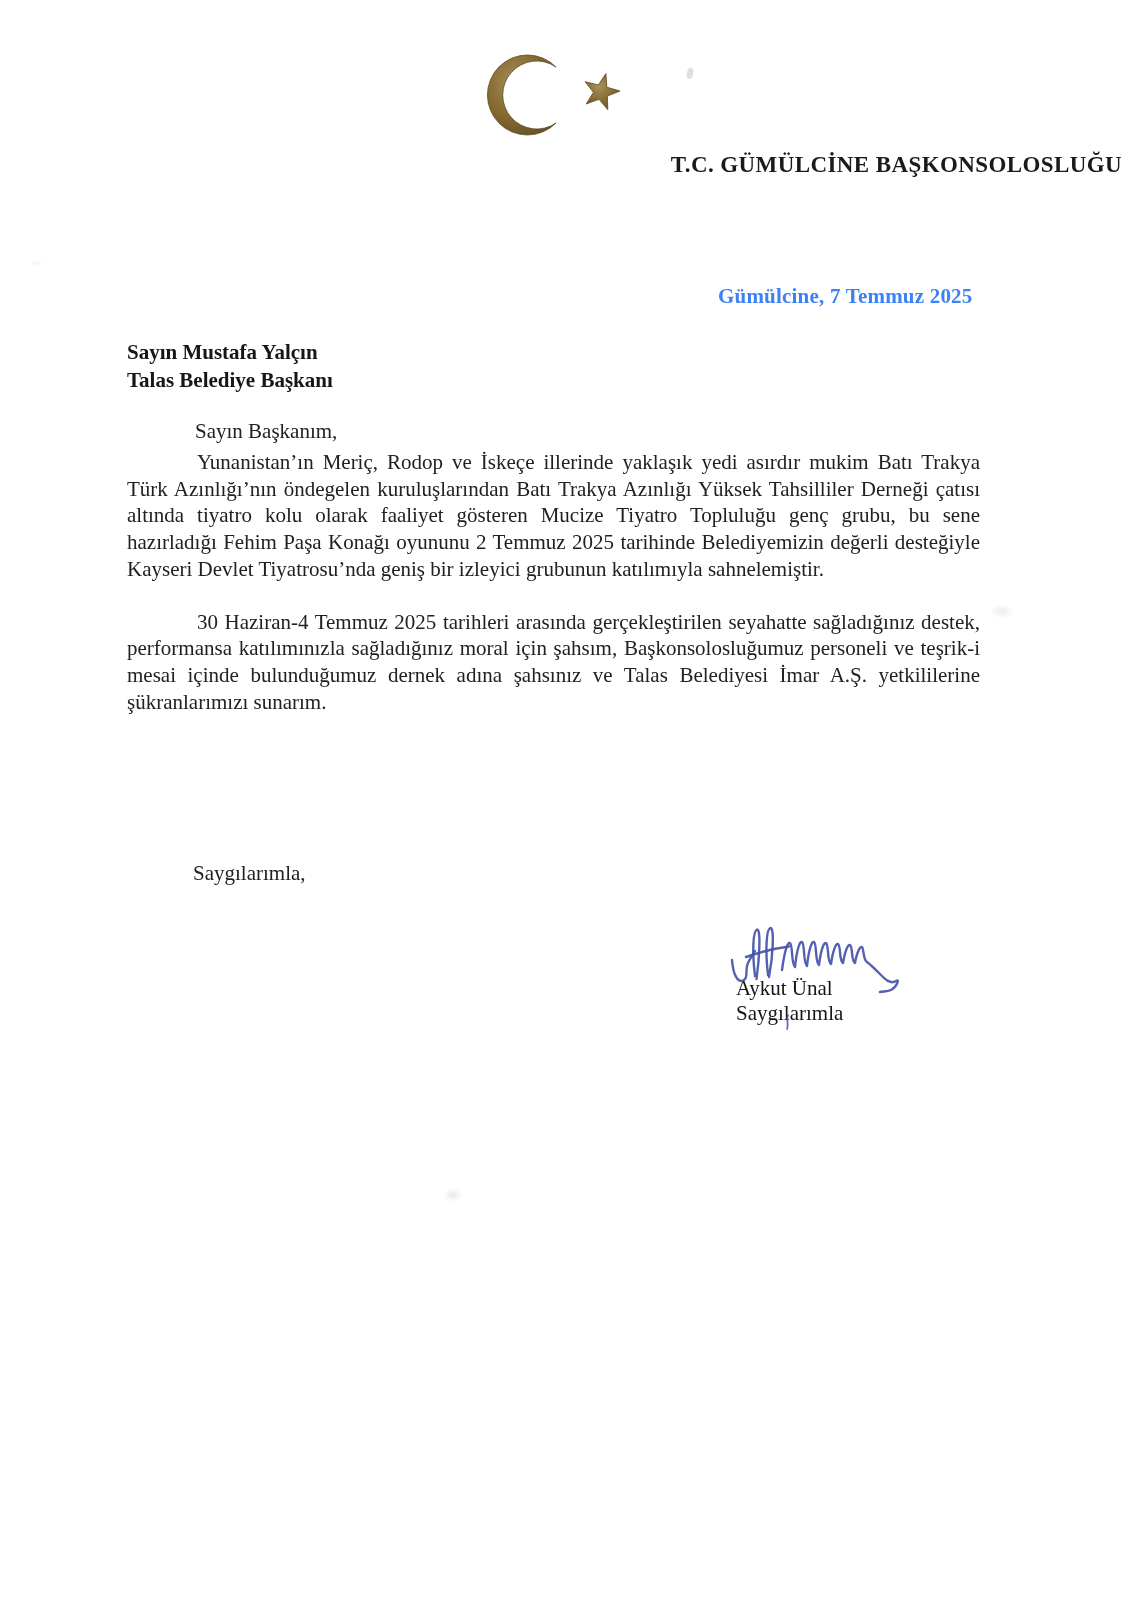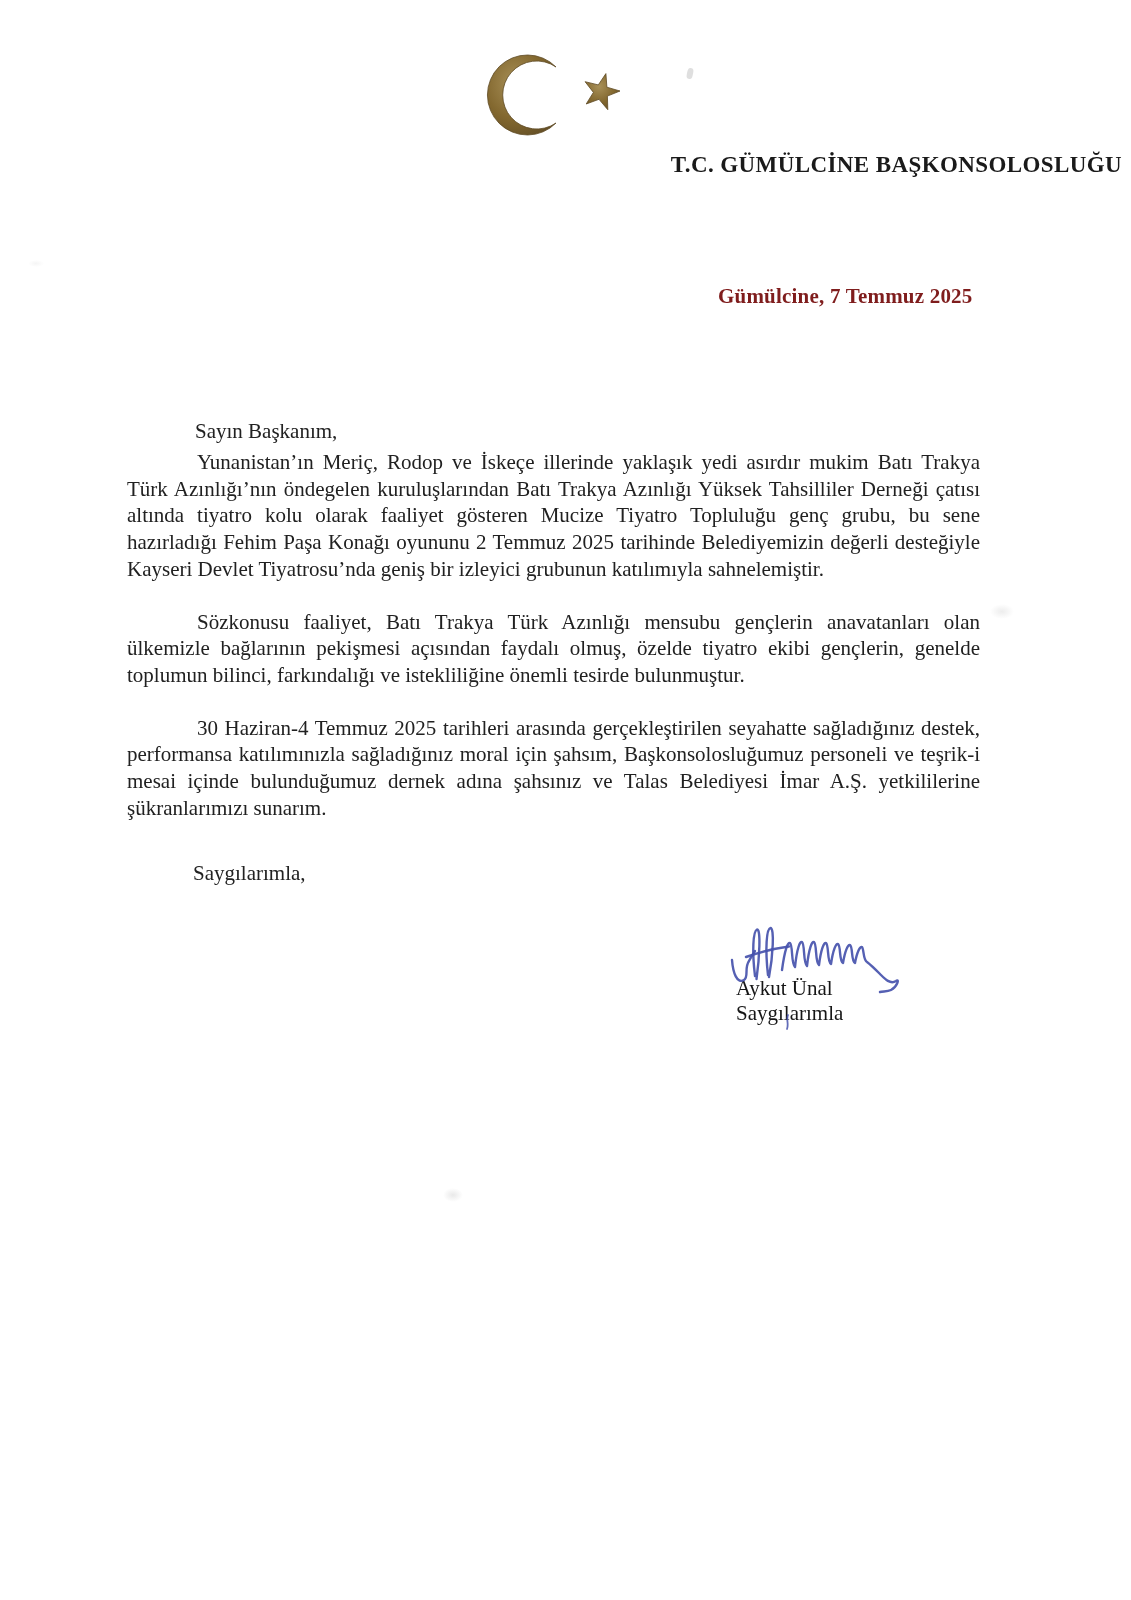--- a/index.html
+++ b/index.html
@@ -26,21 +26,21 @@
   .letterhead-title{
     position:absolute;top:152px;left:0;width:1122px;
     text-align:right;
     font-weight:bold;font-size:23px;letter-spacing:.4px;
     color:#1a1a1a;
   }
   
   .dateline{
     position:absolute;left:718px;top:284px;
     font-weight:bold;font-size:21px;letter-spacing:.2px;
-    color:#7f1d1d;
+    color:#3b82f6;
   }
   
   .recipient{
     position:absolute;left:127px;top:339px;
     font-weight:bold;font-size:21px;line-height:27.5px;
     color:#161616;
   }
   
   .salutation{
     position:absolute;left:195px;top:419px;
@@ -93,26 +93,29 @@
       </radialGradient>
     </defs>
     <path d="M70,16 A40,40 0 1 0 70,72 A34,34 0 1 1 70,16 Z" fill="url(#goldGrad)" stroke="var(--gold-dark)" stroke-width="0.8"></path>
     <polygon points="119.9,22.6 120.9,36.2 134,40 121.4,45.1 121.8,58.7 113,48.3 100.2,53 107.4,41.4 99.1,30.7 112.3,33.9" fill="url(#goldGrad)" stroke="var(--gold-dark)" stroke-width="0.8"></polygon>
   </svg>
 
   <div class="letterhead-title">T.C. GÜMÜLCİNE BAŞKONSOLOSLUĞU</div>
 
   <div class="dateline">Gümülcine, 7 Temmuz 2025</div>
 
+  <div class="recipient">
+    <div>Sayın Mustafa Yalçın</div>
+    <div>Talas Belediye Başkanı</div>
+  </div>
 
   <div class="salutation">Sayın Başkanım,</div>
 
   <div class="body">
     <p>Yunanistan’ın Meriç, Rodop ve İskeçe illerinde yaklaşık yedi asırdır mukim Batı Trakya Türk Azınlığı’nın öndegelen kuruluşlarından Batı Trakya Azınlığı Yüksek Tahsilliler Derneği çatısı altında tiyatro kolu olarak faaliyet gösteren Mucize Tiyatro Topluluğu genç grubu, bu sene hazırladığı Fehim Paşa Konağı oyununu 2 Temmuz 2025 tarihinde Belediyemizin değerli desteğiyle Kayseri Devlet Tiyatrosu’nda geniş bir izleyici grubunun katılımıyla sahnelemiştir.</p>
-    <p>Sözkonusu faaliyet, Batı Trakya Türk Azınlığı mensubu gençlerin anavatanları olan ülkemizle bağlarının pekişmesi açısından faydalı olmuş, özelde tiyatro ekibi gençlerin, genelde toplumun bilinci, farkındalığı ve istekliliğine önemli tesirde bulunmuştur.</p>
     <p>30 Haziran-4 Temmuz 2025 tarihleri arasında gerçekleştirilen seyahatte sağladığınız destek, performansa katılımınızla sağladığınız moral için şahsım, Başkonsolosluğumuz personeli ve teşrik-i mesai içinde bulunduğumuz dernek adına şahsınız ve Talas Belediyesi İmar A.Ş. yetkililerine şükranlarımızı sunarım.</p>
   </div>
 
   <div class="closing">Saygılarımla,</div>
 
   <svg class="sig-ink" viewBox="0 0 188 84" aria-hidden="true">
     <path d="M10,42 C11,55 15,66 22,62 C27,59 22,50 27,43 C29,39 31,36 33,33"></path>
     <path d="M33,58 C30,34 31,13 35,11.5 C39,10.5 37.5,40 34.5,61"></path>
     <path d="M46,57 C43,31 44.5,10.5 48.5,10 C52.5,10 51,38 47,59"></path>
     <path d="M24,39 C38,34 52,30.5 67,28.5"></path>

